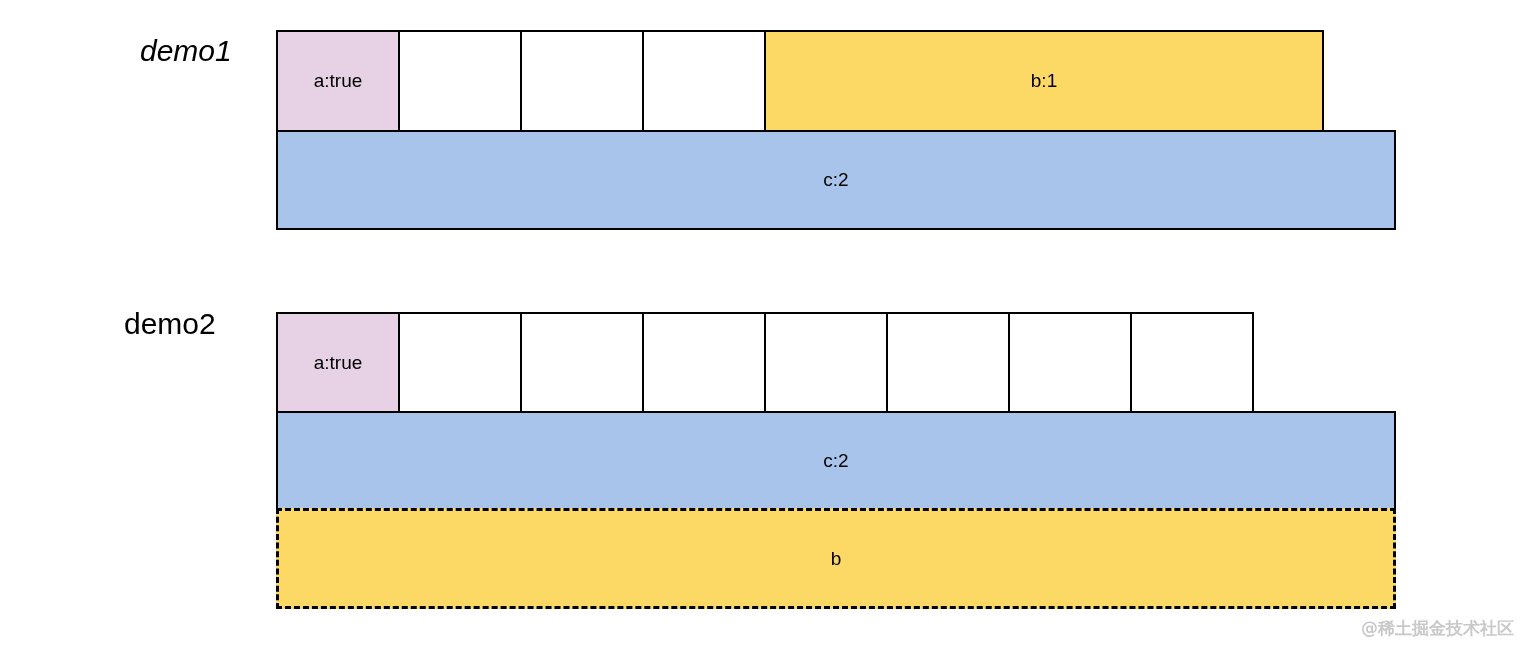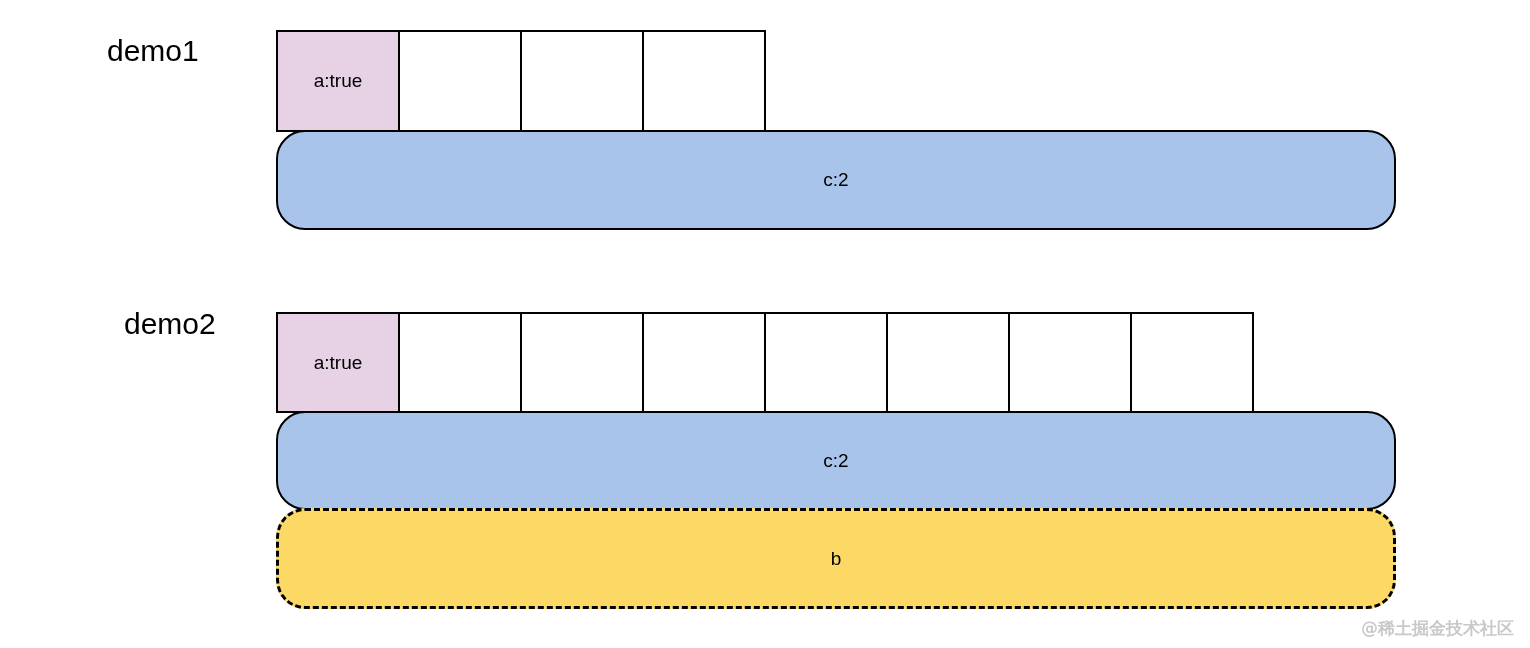--- a/index.html
+++ b/index.html
@@ -58,35 +58,35 @@
 
   .cell.pink   { background: #e6d2e4; }
   .cell.yellow { background: #fcd965; }
   .cell.blue   { background: #a8c4ea; }
   .cell.dashed {
     border: 3px dashed #000000;
     background: #fcd965;
   }
 
   
-  #demo1-label { left: 107px; top: 36px; }
+  #demo1-label { left: 140px; top: 36px; font-style: italic; }
   #demo1-grid  { left: 276px; top: 30px; width: 1120px; }
   #demo1-row1 .cell { height: 102px; }
   #demo1-row2 .cell { height: 100px; }
 
   
   #demo2-label { left: 124px; top: 309px; }
   #demo2-grid  { left: 276px; top: 312px; width: 1120px; }
   #demo2-row1 .cell { height: 101px; }
   #demo2-row2 .cell { height: 99px; }
   #demo2-row3 .cell { height: 101px; }
 
   .w1 { width: 124px; }
   .w4 { width: 560px; }
-  .w8 { width: 1120px; border-radius: 29px; }
+  .w8 { width: 1120px; }
 
   .watermark {
     position: absolute;
     right: 16px;
     bottom: 8px;
     font-size: 17px;
     color: #c9c9c9;
     white-space: nowrap;
     font-family: "DejaVu Sans", sans-serif;
     font-weight: bold;
@@ -97,20 +97,21 @@
 
 <div class="demo-block">
   <div class="demo-label" id="demo1-label">demo1</div>
 
   <div class="grid-wrap" id="demo1-grid">
     <div class="grid-row" id="demo1-row1">
       <div class="cell pink w1">a:true</div>
       <div class="cell w1"></div>
       <div class="cell w1"></div>
       <div class="cell w1"></div>
+      <div class="cell yellow w4">b:1</div>
     </div>
     <div class="grid-row" id="demo1-row2">
       <div class="cell blue w8">c:2</div>
     </div>
   </div>
 </div>
 
 <div class="demo-block">
   <div class="demo-label" id="demo2-label">demo2</div>
 

